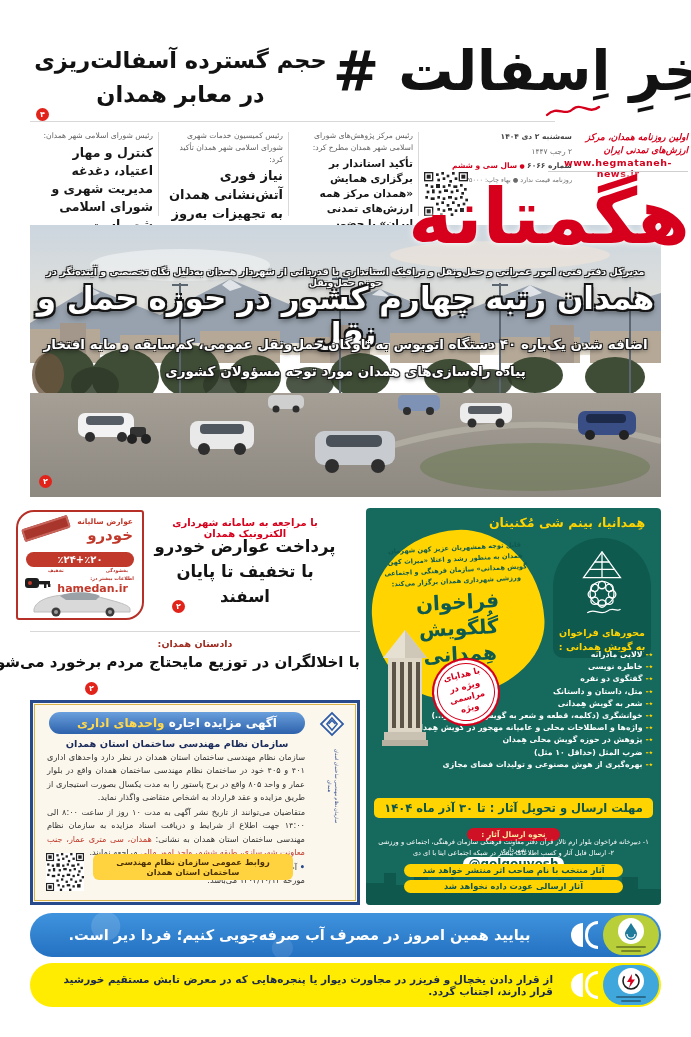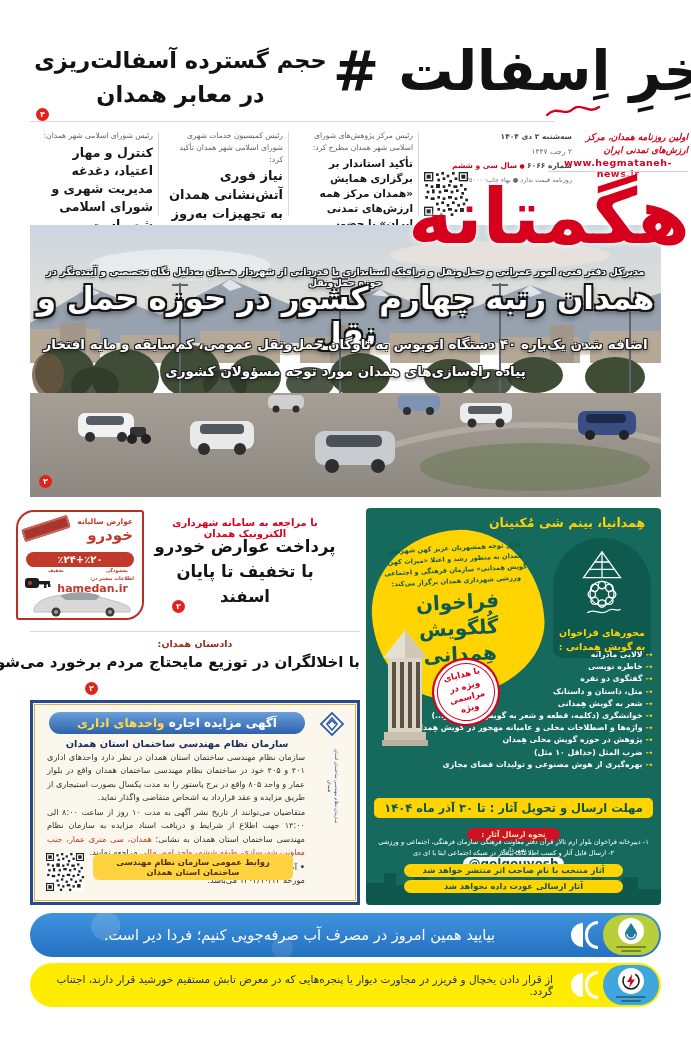--- a/index.html
+++ b/index.html
@@ -145,21 +145,21 @@
   .g-note.n1 { top:356px; } .g-note.n2 { top:372px; }
   .g-city { position:absolute; left:0; right:0; bottom:0; height:42px; z-index:0; opacity:.55; }
   
   .banner { position:absolute; left:30px; width:631px; height:44px; border-radius:22px; overflow:hidden; }
   .banner.water { top:913px; background:linear-gradient(#3f93dd,#2471c2);
     background-image:radial-gradient(circle at 12% 30%, rgba(255,255,255,.14) 0 14px, transparent 15px),
       radial-gradient(circle at 40% 80%, rgba(255,255,255,.1) 0 10px, transparent 11px),
       linear-gradient(#3f93dd,#2471c2); }
   .banner.power { top:963px; background:#ffec00; }
   .banner-text { position:absolute; top:0; bottom:0; left:16px; right:108px;
-    display:flex; align-items:center; justify-content:center; font-weight:normal; }
+    display:flex; align-items:center; justify-content:center; font-weight:bold; }
   .water .banner-text { color:#fff; font-size:14.5px; }
   .power .banner-text { color:#1b2a4a; font-size:10.5px; }
   .paren { position:absolute; top:8px; width:28px; height:28px; z-index:2; }
   .paren .half { position:absolute; left:0; top:2px; width:12px; height:24px; background:#fff;
     border-radius:12px 0 0 12px; }
   .paren .arc { position:absolute; left:14px; top:0; width:13px; height:28px;
     border:3px solid #fff; border-right:none; border-radius:14px 0 0 14px; }
   .water .paren { right:62px; } .power .paren { right:62px; }
   .chip { position:absolute; top:2px; right:2px; bottom:2px; width:56px; border-radius:20px;
     display:flex; flex-direction:column; align-items:center; justify-content:center; }

